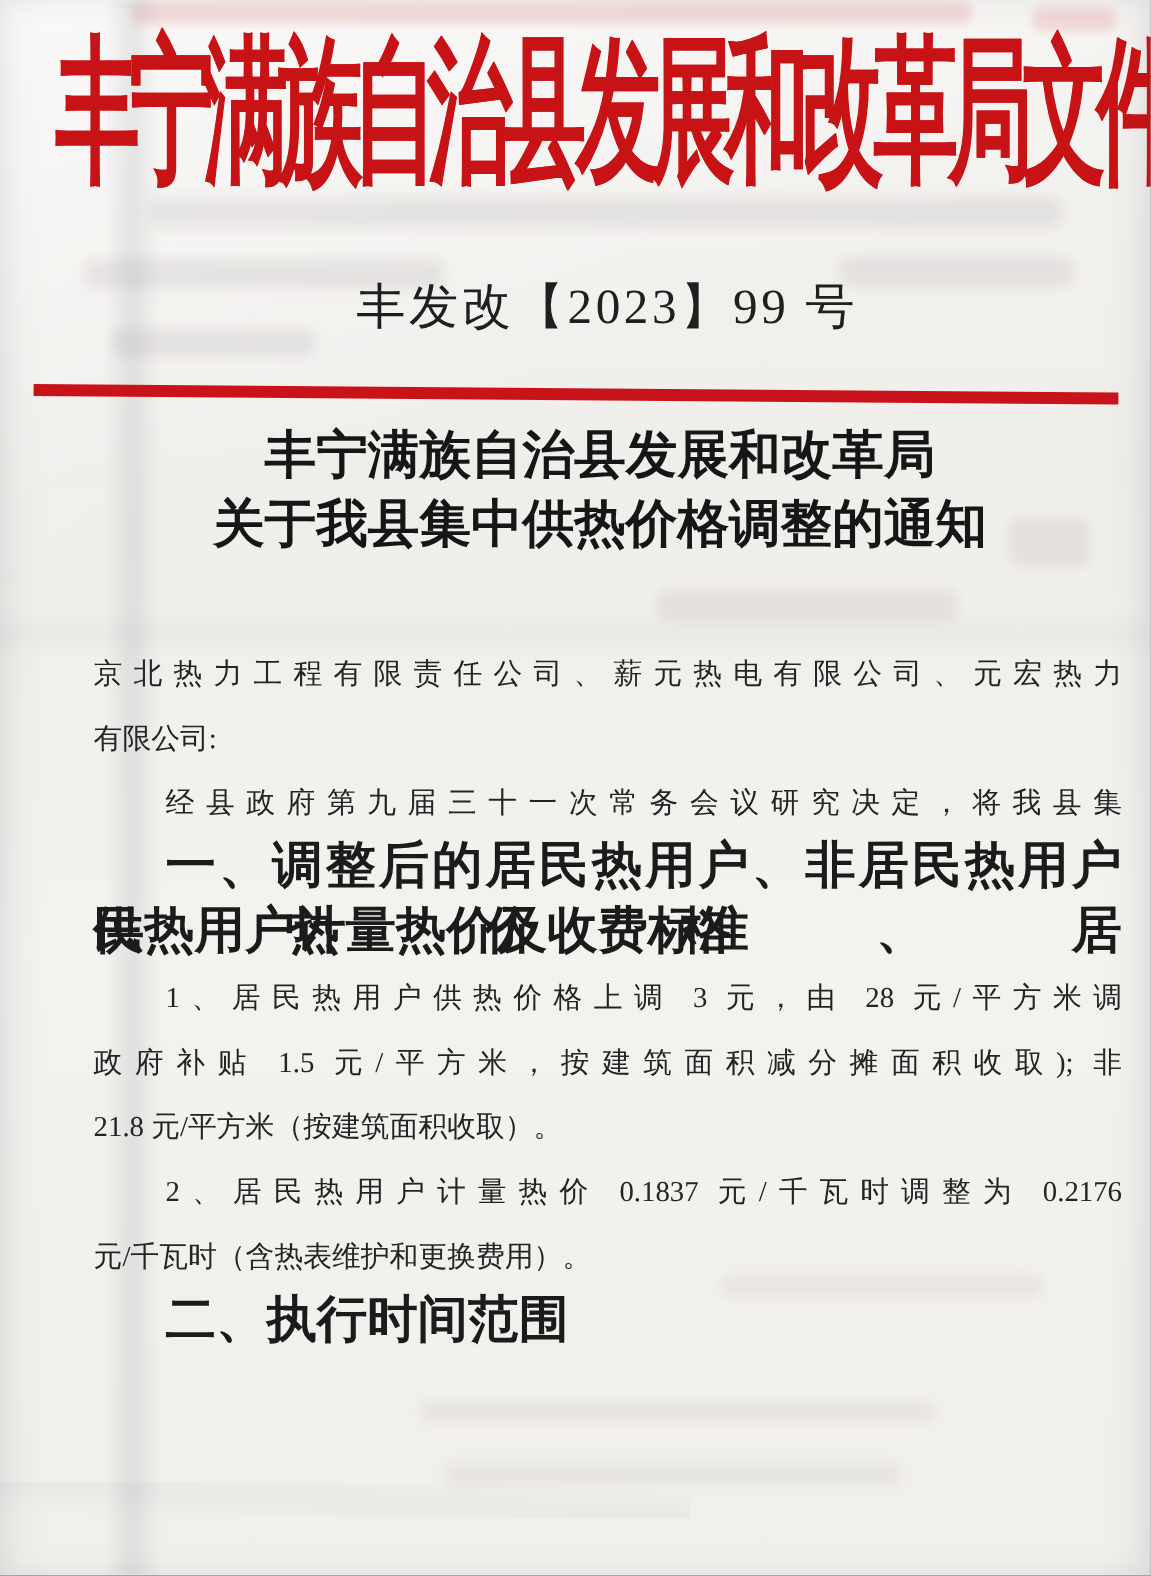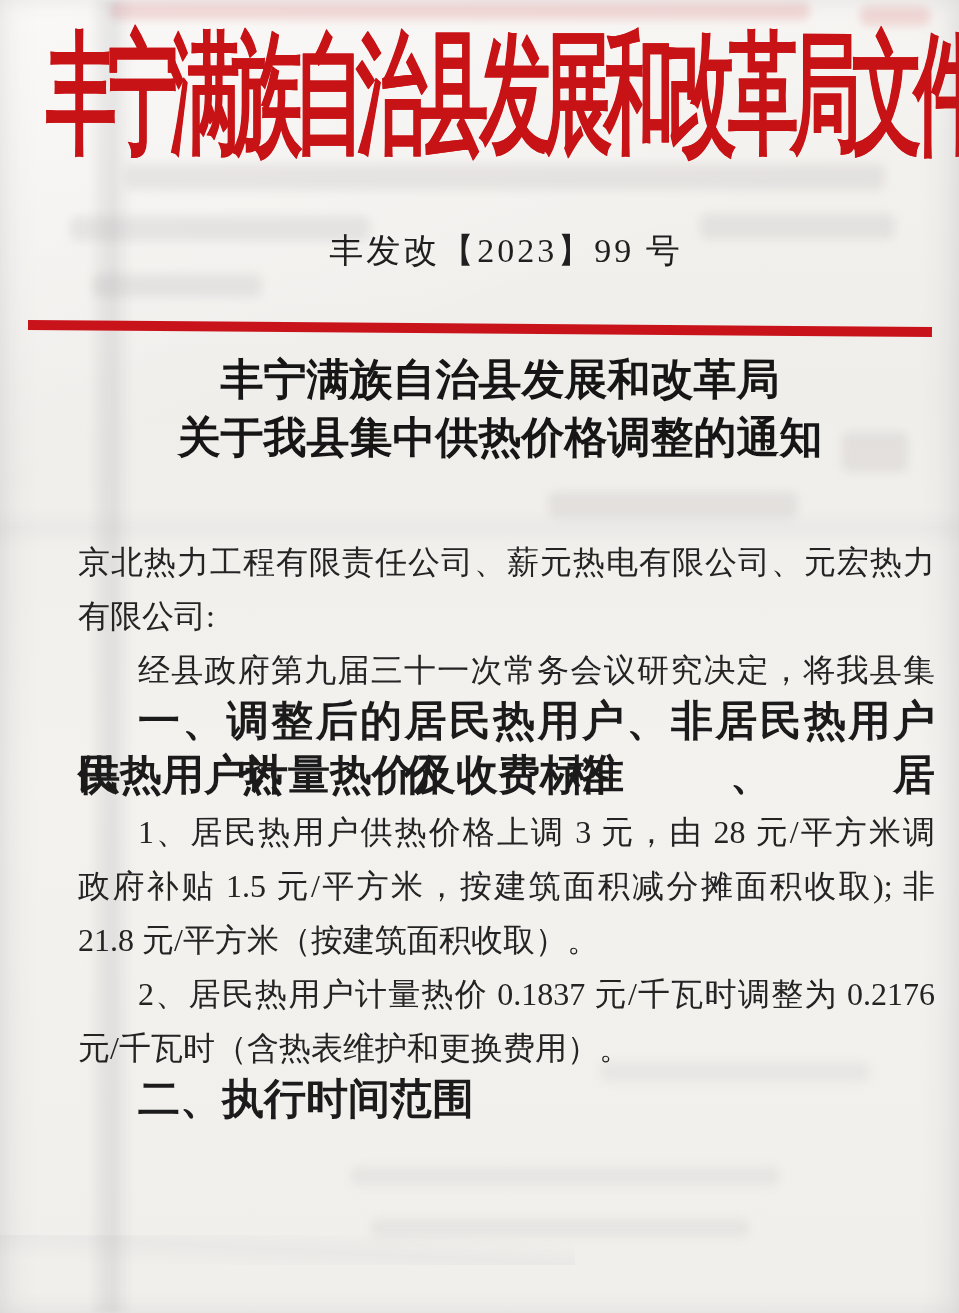--- a/index.html
+++ b/index.html
@@ -66,21 +66,21 @@
     transform: scaleY(1.88);
     transform-origin: 50% 0;
     text-shadow: 0.5px 0 0 #c81316;
   }
 
   
   .doc-number {
     position: absolute;
     top: 228px; left: 52px; width: 908px;
     text-align: center;
-    font-size: 34px;
+    font-size: 41px;
     letter-spacing: 3px;
     color: #1f1f1f;
   }
 
   .red-line {
     position: absolute;
     top: 320px; left: 28px; width: 904px; height: 10px;
     background: #c9131a;
     transform: rotate(0.45deg);
     transform-origin: 0 50%;
@@ -99,21 +99,21 @@
   }
 
   
   .body-block {
     position: absolute;
     top: 535px; left: 78px; width: 857px;
   }
   .ln {
     height: 54px;
     line-height: 54px;
-    font-size: 32px;
+    font-size: 24px;
     text-align: justify;
     text-align-last: left;
     text-justify: inter-character;
     white-space: nowrap;
     overflow: visible;
     color: #242424;
   }
   .ln.jst { text-align-last: justify; white-space: normal; }
   .ln.ind { text-indent: 60px; }
   .ln.bold {

